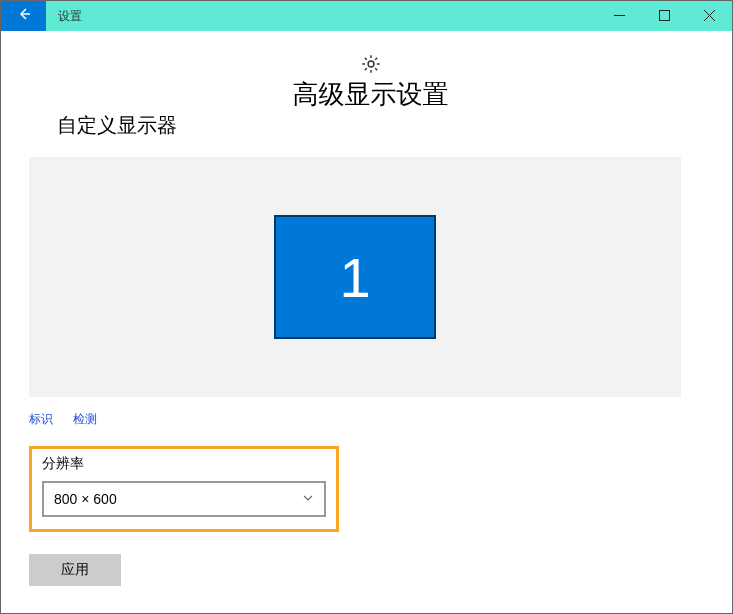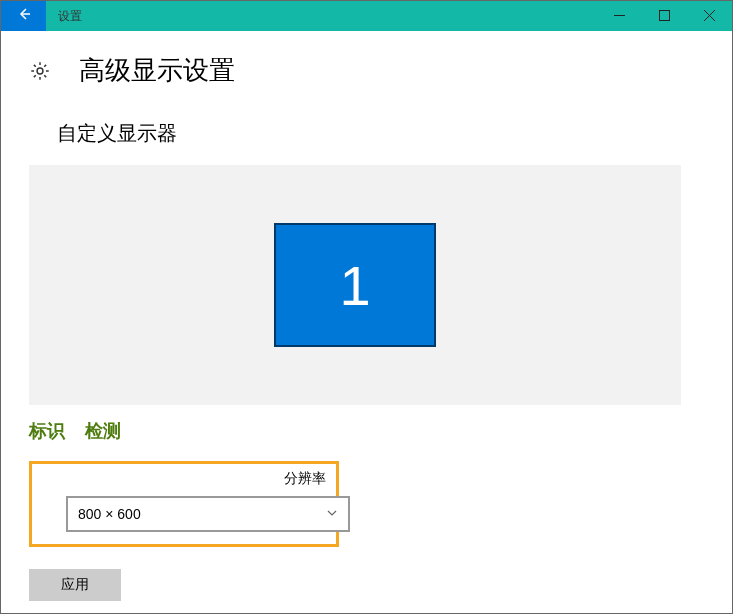--- a/index.html
+++ b/index.html
@@ -8,21 +8,21 @@
       background: #fff;
       width: 733px;
       height: 614px;
       border: 1px solid #666;
       overflow: hidden;
     }
     .titlebar {
       height: 30px;
       display: flex;
       align-items: stretch;
-      background: #14b8a6;
+      background: #5eead4;
     }
     .back-button {
       width: 45px;
       background: #0078d7;
       display: flex;
       align-items: center;
       justify-content: center;
       cursor: pointer;
     }
     .back-button svg { width: 16px; height: 16px; }
@@ -47,22 +47,22 @@
       cursor: pointer;
       font-size: 13px;
       color: #222;
     }
     .content {
       padding: 22px 20px 0 28px;
     }
     .page-header {
       display: flex;
       align-items: center;
-      gap: 28px;
-      margin-bottom: 32px;
+      gap: 2px;
+      flex-direction: column;
     }
     .gear-icon {
       display: inline-flex;
       color: #333;
     }
     .page-title {
       font-size: 26px;
       font-weight: 400;
       color: #000;
     }
@@ -96,48 +96,45 @@
       color: #fff;
       font-size: 56px;
       font-weight: 300;
     }
     .link-row {
       display: flex;
       gap: 20px;
       margin-bottom: 18px;
     }
     .link {
-      color: #4d7c0f;
-      font-size: 18px;
-      cursor: pointer;
-      font-weight: bold;
+      color: #1d4ed8;
+      font-size: 12px;
+      cursor: pointer;
     }
     .highlight-box {
       border: 3px solid #f5a623;
       padding: 6px 10px 12px 10px;
       width: 310px;
       margin-bottom: 22px;
-      text-align: right;
     }
     .field-label {
       font-size: 14px;
       color: #000;
       margin-bottom: 8px;
     }
     .dropdown {
       border: 2px solid #999;
       height: 32px;
       display: flex;
       align-items: center;
       justify-content: space-between;
       padding: 16px 10px;
       background: #fff;
       cursor: pointer;
       width: 100%;
-      margin-left: 24px;
     }
     .dropdown-value { font-size: 14px; color: #000; }
     .chevron { color: #555; }
     .button-row {
       display: flex;
       gap: 10px;
     }
     .btn {
       width: 92px;
       height: 32px;

